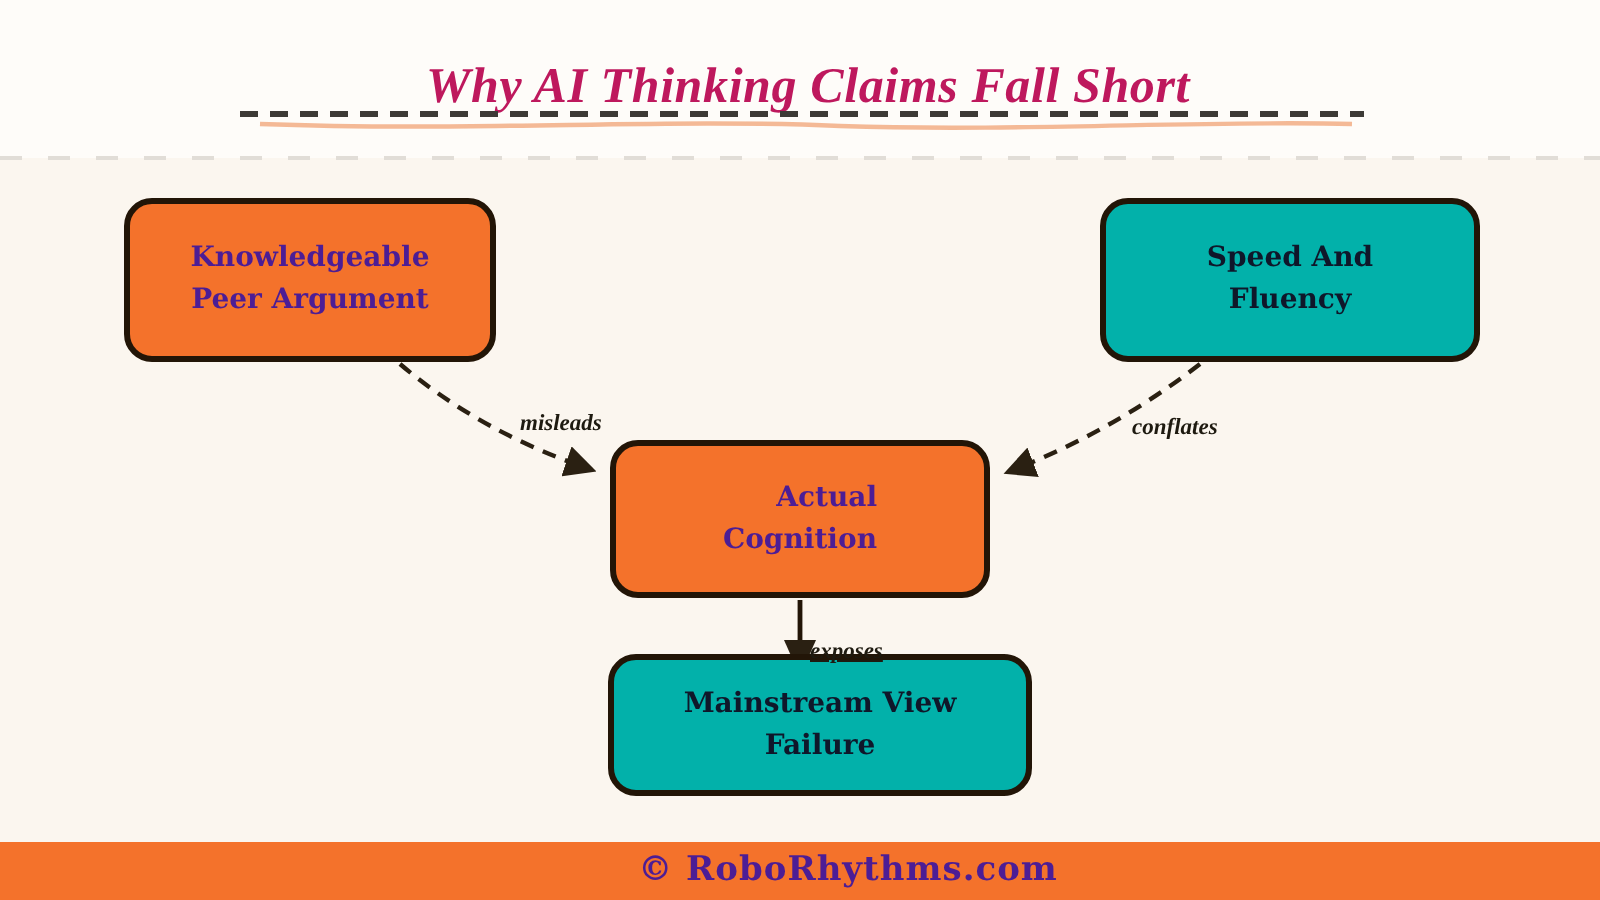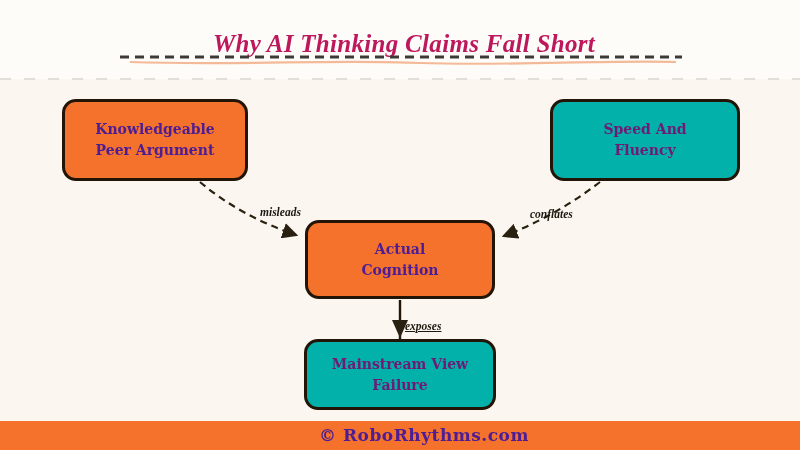--- a/index.html
+++ b/index.html
@@ -21,21 +21,21 @@
     margin:4px;
   }
   .overlay-svg{position:absolute;top:0;left:0;}
   .node{
     position:absolute;display:flex;align-items:center;justify-content:center;
     border:3px solid #221507;border-radius:14px;box-sizing:border-box;
     text-align:center;font-weight:bold;font-size:14px;line-height:21px;
     white-space:pre-line;
   }
   .node-orange{background:#f4722b;color:#4c1d95;}
-  .node-teal{background:#02b1aa;color:#701a75;}
+  .node-teal{background:#02b1aa;color:#0f172a;}
   .edge-label{
     position:absolute;font-style:italic;font-size:11.5px;line-height:12px;
     color:#1e1a10;font-family:"Liberation Serif", serif;font-weight:600;
   }
   .footer{
     position:absolute;left:0;bottom:0;width:800px;height:29px;
     background:#f4722b;color:#4c1d95;
     text-align:center;line-height:29px;
     font-size:17px;font-weight:bold;letter-spacing:.5px;padding-left:24px;
   }
@@ -71,29 +71,29 @@
 <div class="node node-orange" style="left:62px;top:99px;width:186px;height:82px;">
   <span>Knowledgeable
 Peer Argument</span>
 </div>
 
 <div class="node node-teal" style="left:550px;top:99px;width:190px;height:82px;">
   <span>Speed And
 Fluency</span>
 </div>
 
-<div class="node node-orange" style="left:305px;top:220px;width:190px;height:79px;">
+<div class="node node-orange" style="left:305px;top:220px;width:190px;height:79px;text-align:right;">
   <span>Actual
 Cognition</span>
 </div>
 
-<div class="node node-teal" style="left:304px;top:339px;width:192px;height:71px;">
+<div class="node node-teal" style="left:304px;top:327px;width:212px;height:71px;">
   <span>Mainstream View
 Failure</span>
 </div>
 
 <span class="edge-label" style="left:218px;top:206px;padding-left:42px;">misleads</span>
 
-<span class="edge-label" style="left:530px;top:208px;font-family:Liberation Serif, serif;">conflates</span>
+<span class="edge-label" style="left:566px;top:208px;font-family:Liberation Serif, serif;">conflates</span>
 
 <span class="edge-label" style="left:405px;top:320px;text-decoration:underline;">exposes</span>
 
 <div class="footer">© RoboRhythms.com</div>
 
 </body></html>

